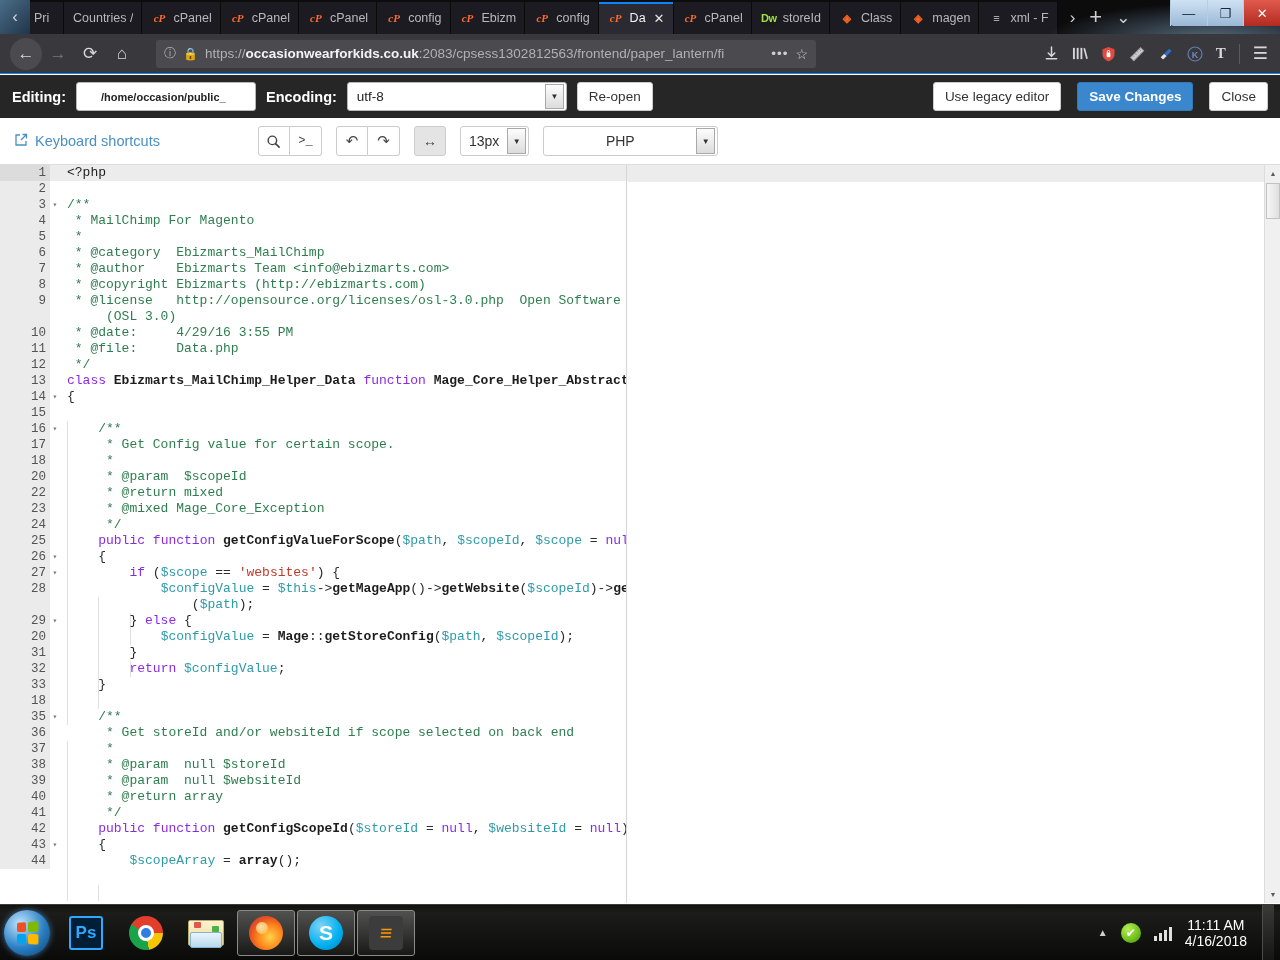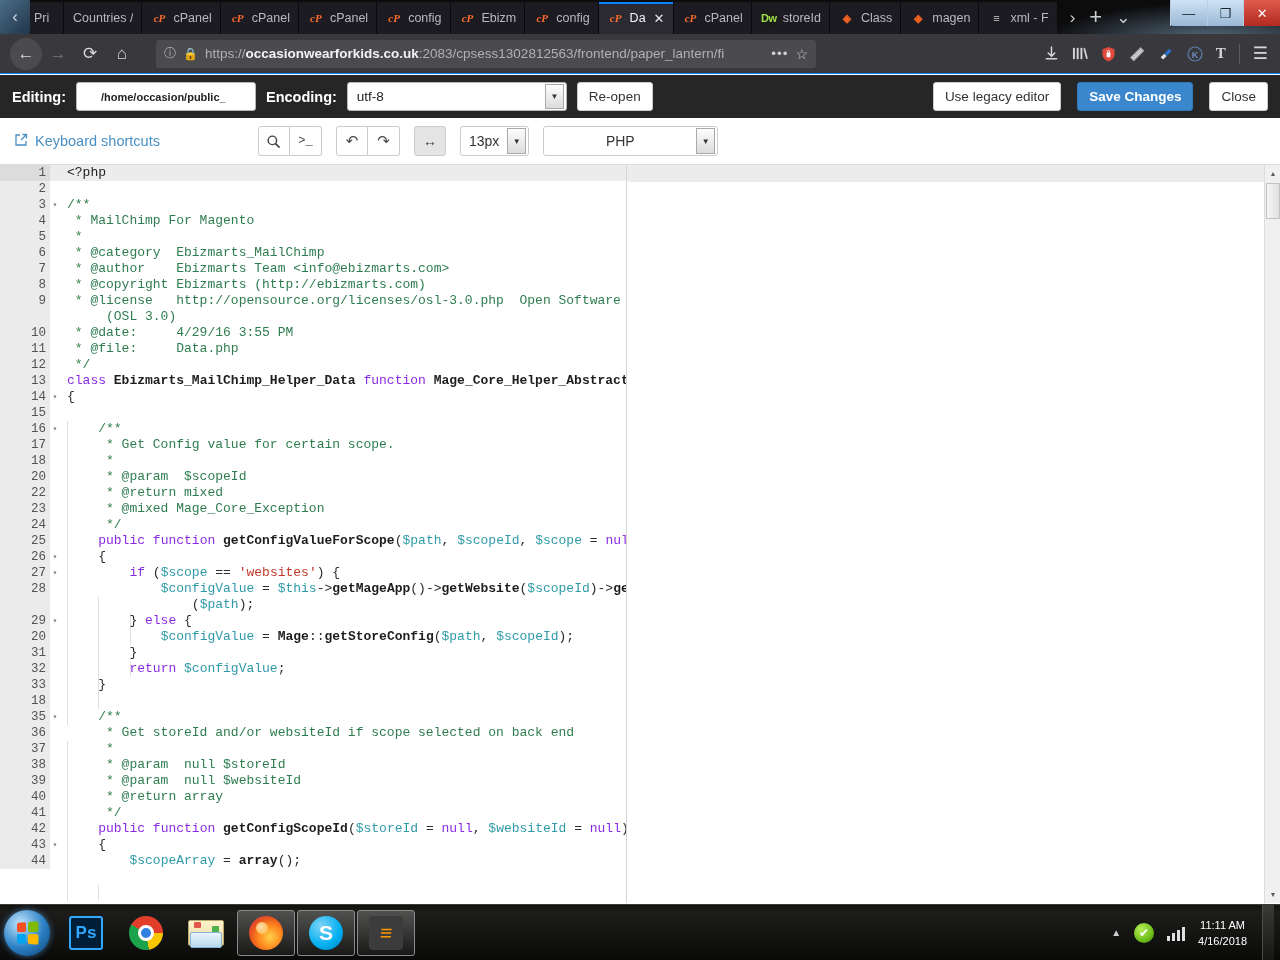--- a/index.html
+++ b/index.html
@@ -299,21 +299,21 @@
   .tray {
     margin-left: auto; display: flex; align-items: center; gap: 13px;
     color: #d8d8d8; padding-right: 6px; height: 56px;
   }
   .tray .chev { font-size: 10px; color: #cfcfcf; }
   .tray .tray-skype { width: 20px; height: 20px; border-radius: 50%;
     background: radial-gradient(circle at 35% 30%, #b6ef56, #6fbe1b 60%, #3f8a06 100%);
     color:#fff; font-size:12px; display:flex; align-items:center; justify-content:center;}
   .tray .bars { display: flex; align-items: flex-end; gap: 2px; height: 16px; }
   .tray .bars i { width: 3px; background: #e0e0e0; display:block;}
-  .tray .clock { color: #fff; font-size: 11px; line-height: 16px; text-align: center; }
+  .tray .clock { color: #fff; font-size: 14px; line-height: 16px; text-align: center; }
   .tray .showdesk { width: 12px; height: 56px; background: linear-gradient(180deg,#3a3a38,#151514);
     border-left: 1px solid #4c4c49; margin-left: 2px;}
 </style>
 </head>
 <body>
 
 <div class="browser-tabbar">
   <div class="tab-scroll-left">
     <span>‹</span>
   </div>

